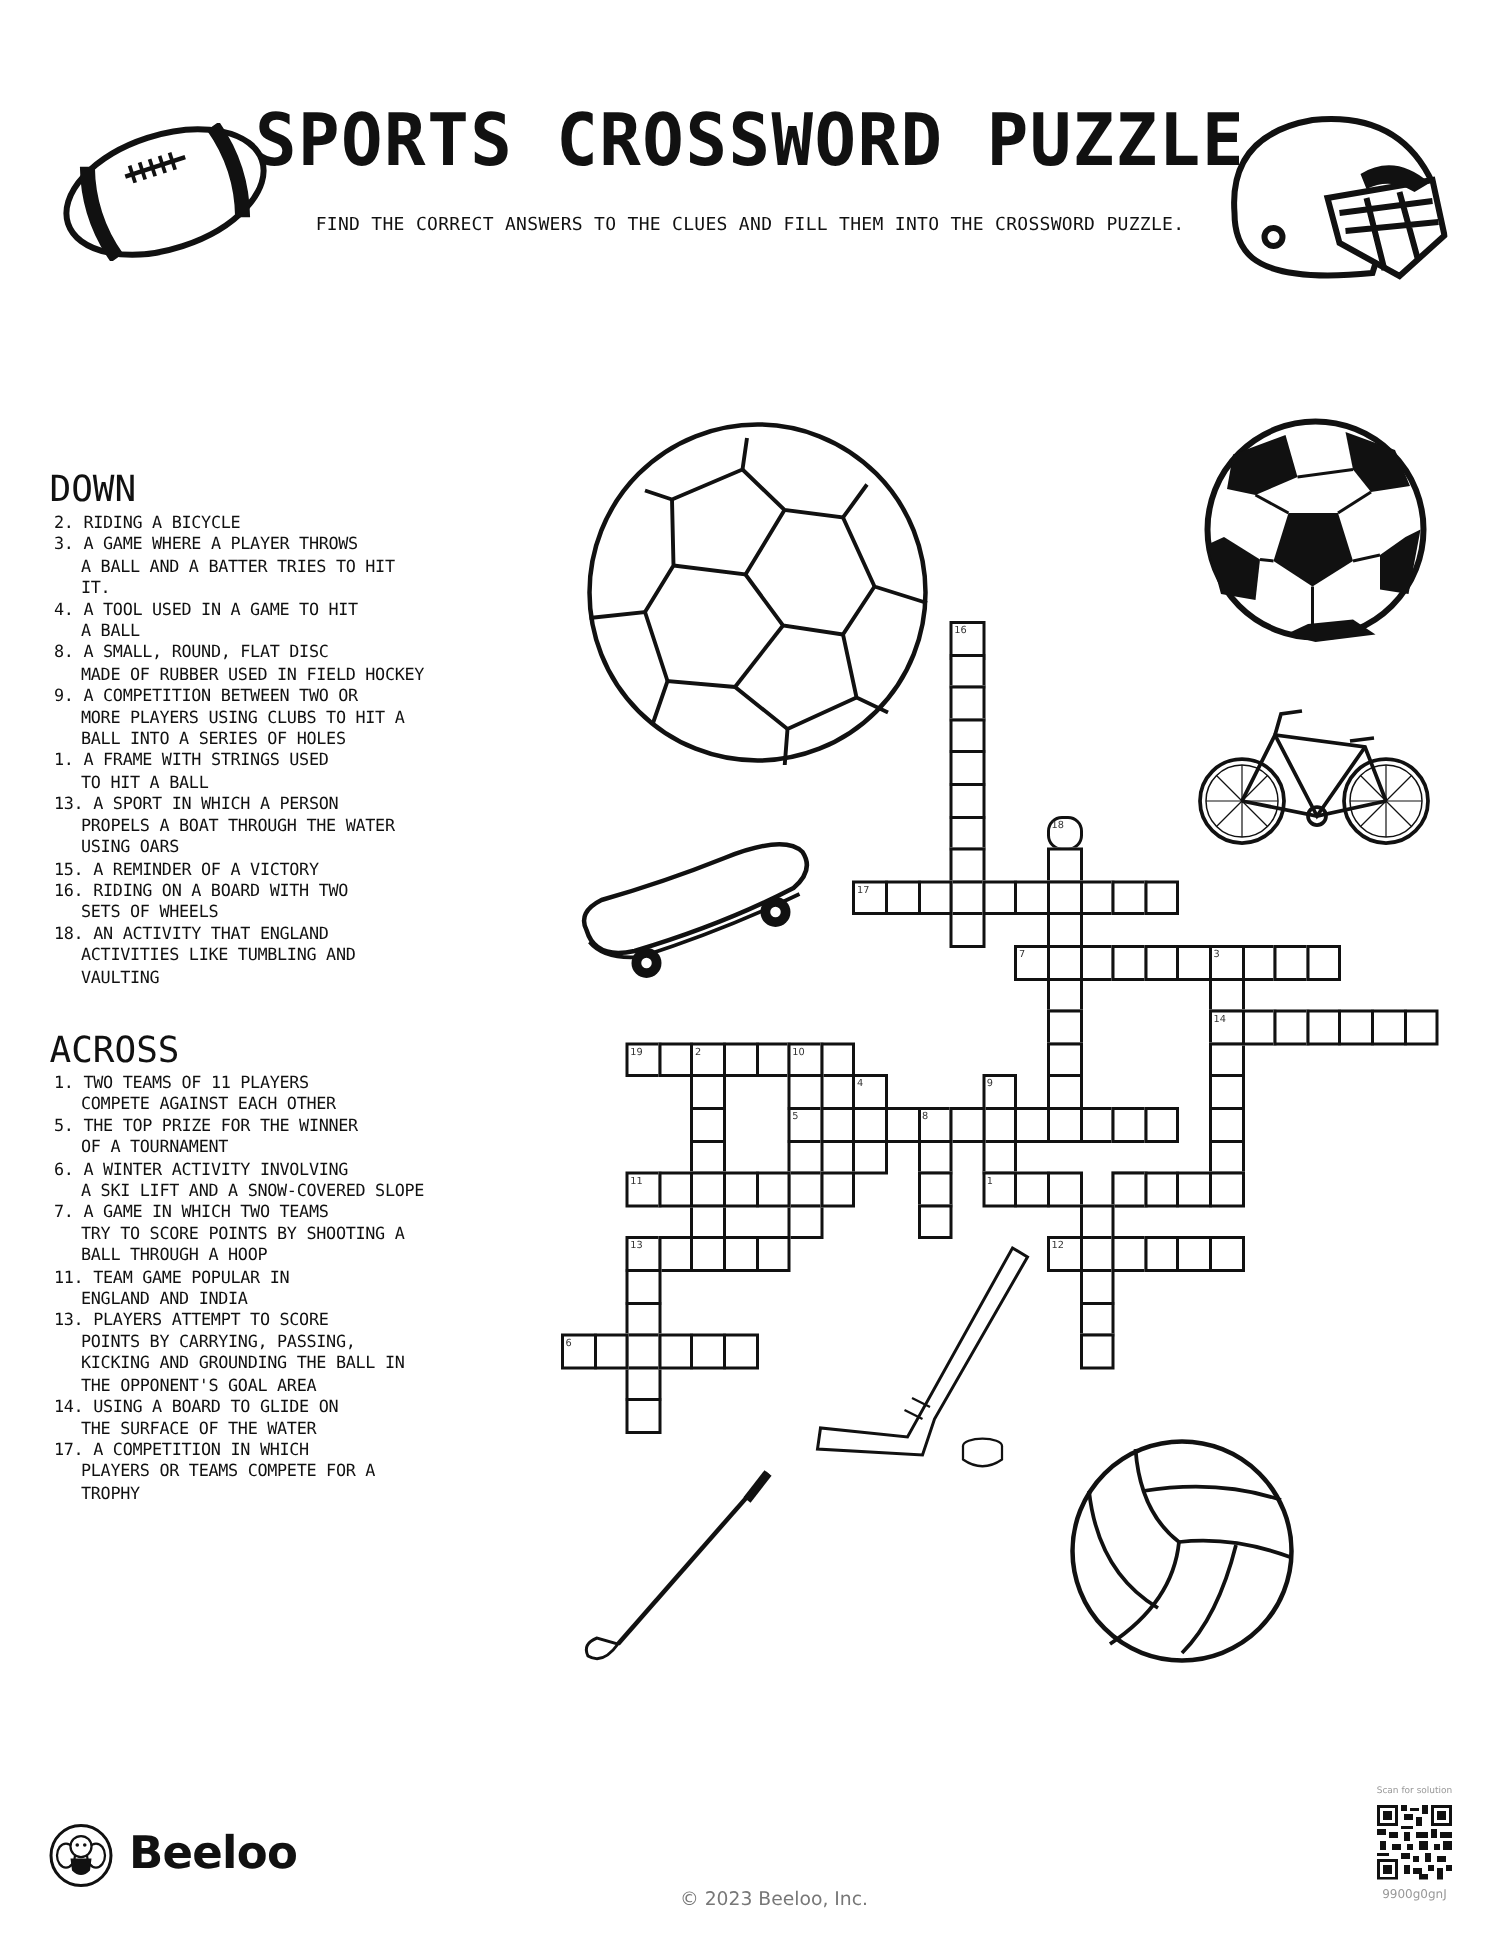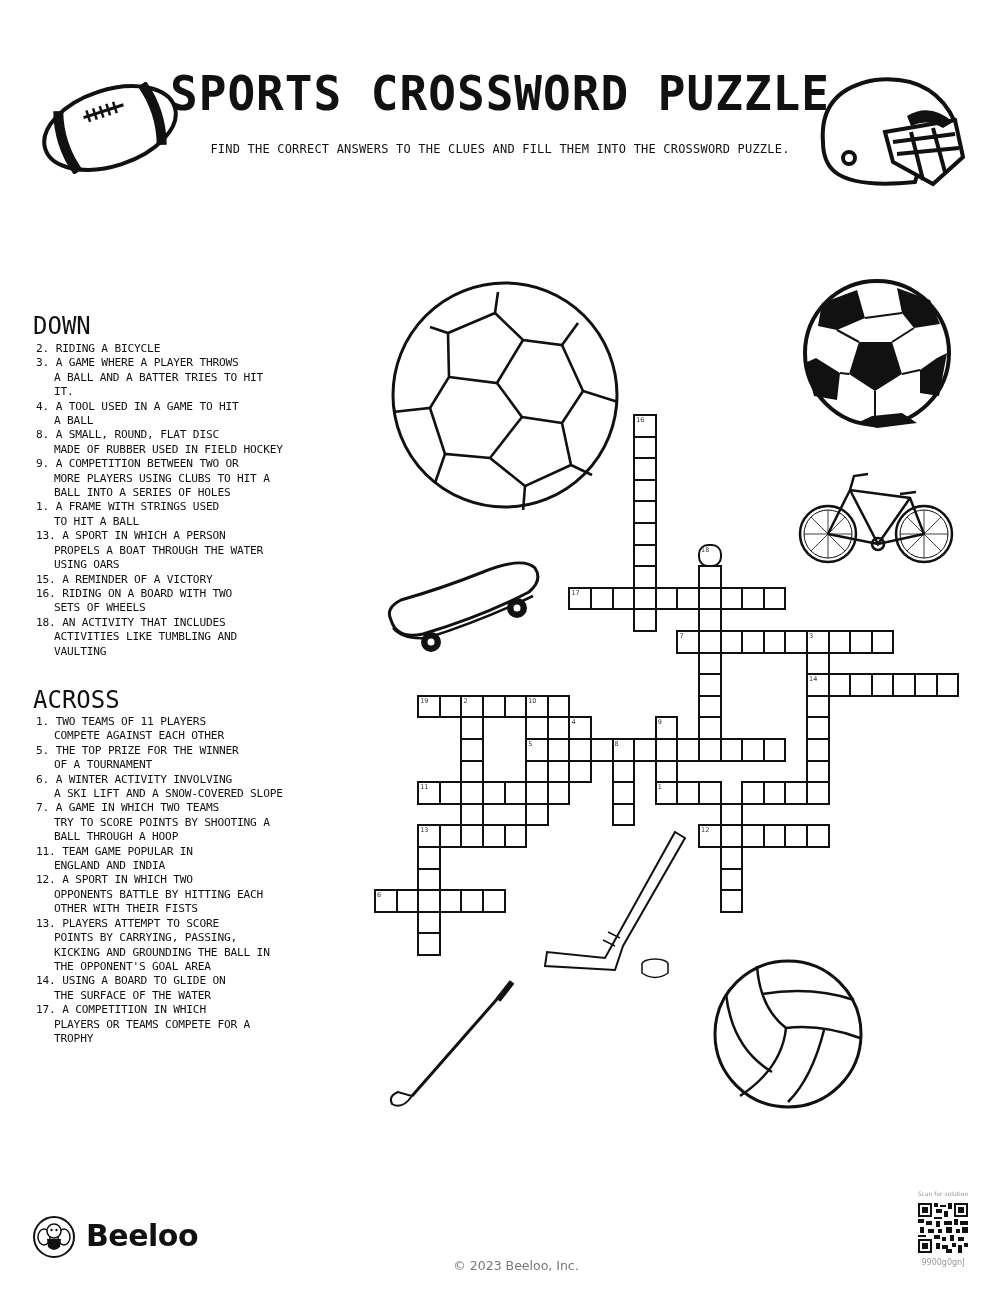--- a/index.html
+++ b/index.html
@@ -55,31 +55,30 @@
 <div class="abs clues" style="top:342px" id="down-list">
     <div class="clue"><span class="num">2.</span> <span>RIDING A BICYCLE</span></div>
     <div class="clue"><span class="num">3.</span> <span>A GAME WHERE A PLAYER THROWS</span><span class="cont">A BALL AND A BATTER TRIES TO HIT IT.</span></div>
     <div class="clue"><span class="num">4.</span> <span>A TOOL USED IN A GAME TO HIT</span><span class="cont">A BALL</span></div>
     <div class="clue"><span class="num">8.</span> <span>A SMALL, ROUND, FLAT DISC</span><span class="cont">MADE OF RUBBER USED IN FIELD HOCKEY</span></div>
     <div class="clue"><span class="num">9.</span> <span>A COMPETITION BETWEEN TWO OR</span><span class="cont">MORE PLAYERS USING CLUBS TO HIT A BALL INTO A SERIES OF HOLES</span></div>
     <div class="clue"><span class="num">1.</span> <span>A FRAME WITH STRINGS USED</span><span class="cont">TO HIT A BALL</span></div>
     <div class="clue"><span class="num">13.</span> <span>A SPORT IN WHICH A PERSON</span><span class="cont">PROPELS A BOAT THROUGH THE WATER USING OARS</span></div>
     <div class="clue"><span class="num">15.</span> <span>A REMINDER OF A VICTORY</span></div>
     <div class="clue"><span class="num">16.</span> <span>RIDING ON A BOARD WITH TWO</span><span class="cont">SETS OF WHEELS</span></div>
-    <div class="clue"><span class="num">18.</span> <span>AN ACTIVITY THAT INCLUDES</span><span class="cont">ACTIVITIES LIKE TUMBLING AND VAULTING</span></div>
+    <div class="clue"><span class="num">18.</span> <span>AN ACTIVITY THAT ENGLAND</span><span class="cont">ACTIVITIES LIKE TUMBLING AND VAULTING</span></div>
   </div>
 
 <div class="abs section-head" style="top:686px">ACROSS</div>
 <div class="abs clues" style="top:715px" id="across-list">
     <div class="clue"><span class="num">1.</span> <span>TWO TEAMS OF 11 PLAYERS</span><span class="cont">COMPETE AGAINST EACH OTHER</span></div>
     <div class="clue"><span class="num">5.</span> <span>THE TOP PRIZE FOR THE WINNER</span><span class="cont">OF A TOURNAMENT</span></div>
     <div class="clue"><span class="num">6.</span> <span>A WINTER ACTIVITY INVOLVING</span><span class="cont">A SKI LIFT AND A SNOW-COVERED SLOPE</span></div>
     <div class="clue"><span class="num">7.</span> <span>A GAME IN WHICH TWO TEAMS</span><span class="cont">TRY TO SCORE POINTS BY SHOOTING A BALL THROUGH A HOOP</span></div>
     <div class="clue"><span class="num">11.</span> <span>TEAM GAME POPULAR IN</span><span class="cont">ENGLAND AND INDIA</span></div>
-    <div class="clue"><span class="num">12.</span> <span>A SPORT IN WHICH TWO</span><span class="cont">OPPONENTS BATTLE BY HITTING EACH OTHER WITH THEIR FISTS</span></div>
     <div class="clue"><span class="num">13.</span> <span>PLAYERS ATTEMPT TO SCORE</span><span class="cont">POINTS BY CARRYING, PASSING, KICKING AND GROUNDING THE BALL IN THE OPPONENT'S GOAL AREA</span></div>
     <div class="clue"><span class="num">14.</span> <span>USING A BOARD TO GLIDE ON</span><span class="cont">THE SURFACE OF THE WATER</span></div>
     <div class="clue"><span class="num">17.</span> <span>A COMPETITION IN WHICH</span><span class="cont">PLAYERS OR TEAMS COMPETE FOR A TROPHY</span></div>
   </div>
 
 <svg class="abs" style="left:390px;top:280px" width="230" height="230" viewBox="0 0 230 230">
   <circle cx="115" cy="115" r="112" fill="#fff" stroke="#111" stroke-width="3"></circle>
   <g stroke="#111" stroke-width="2.6" fill="none">
     <polyline points="40,47 58,53 105,33 108,12"></polyline>
     <polyline points="105,33 133,60 172,65 188,43"></polyline>

